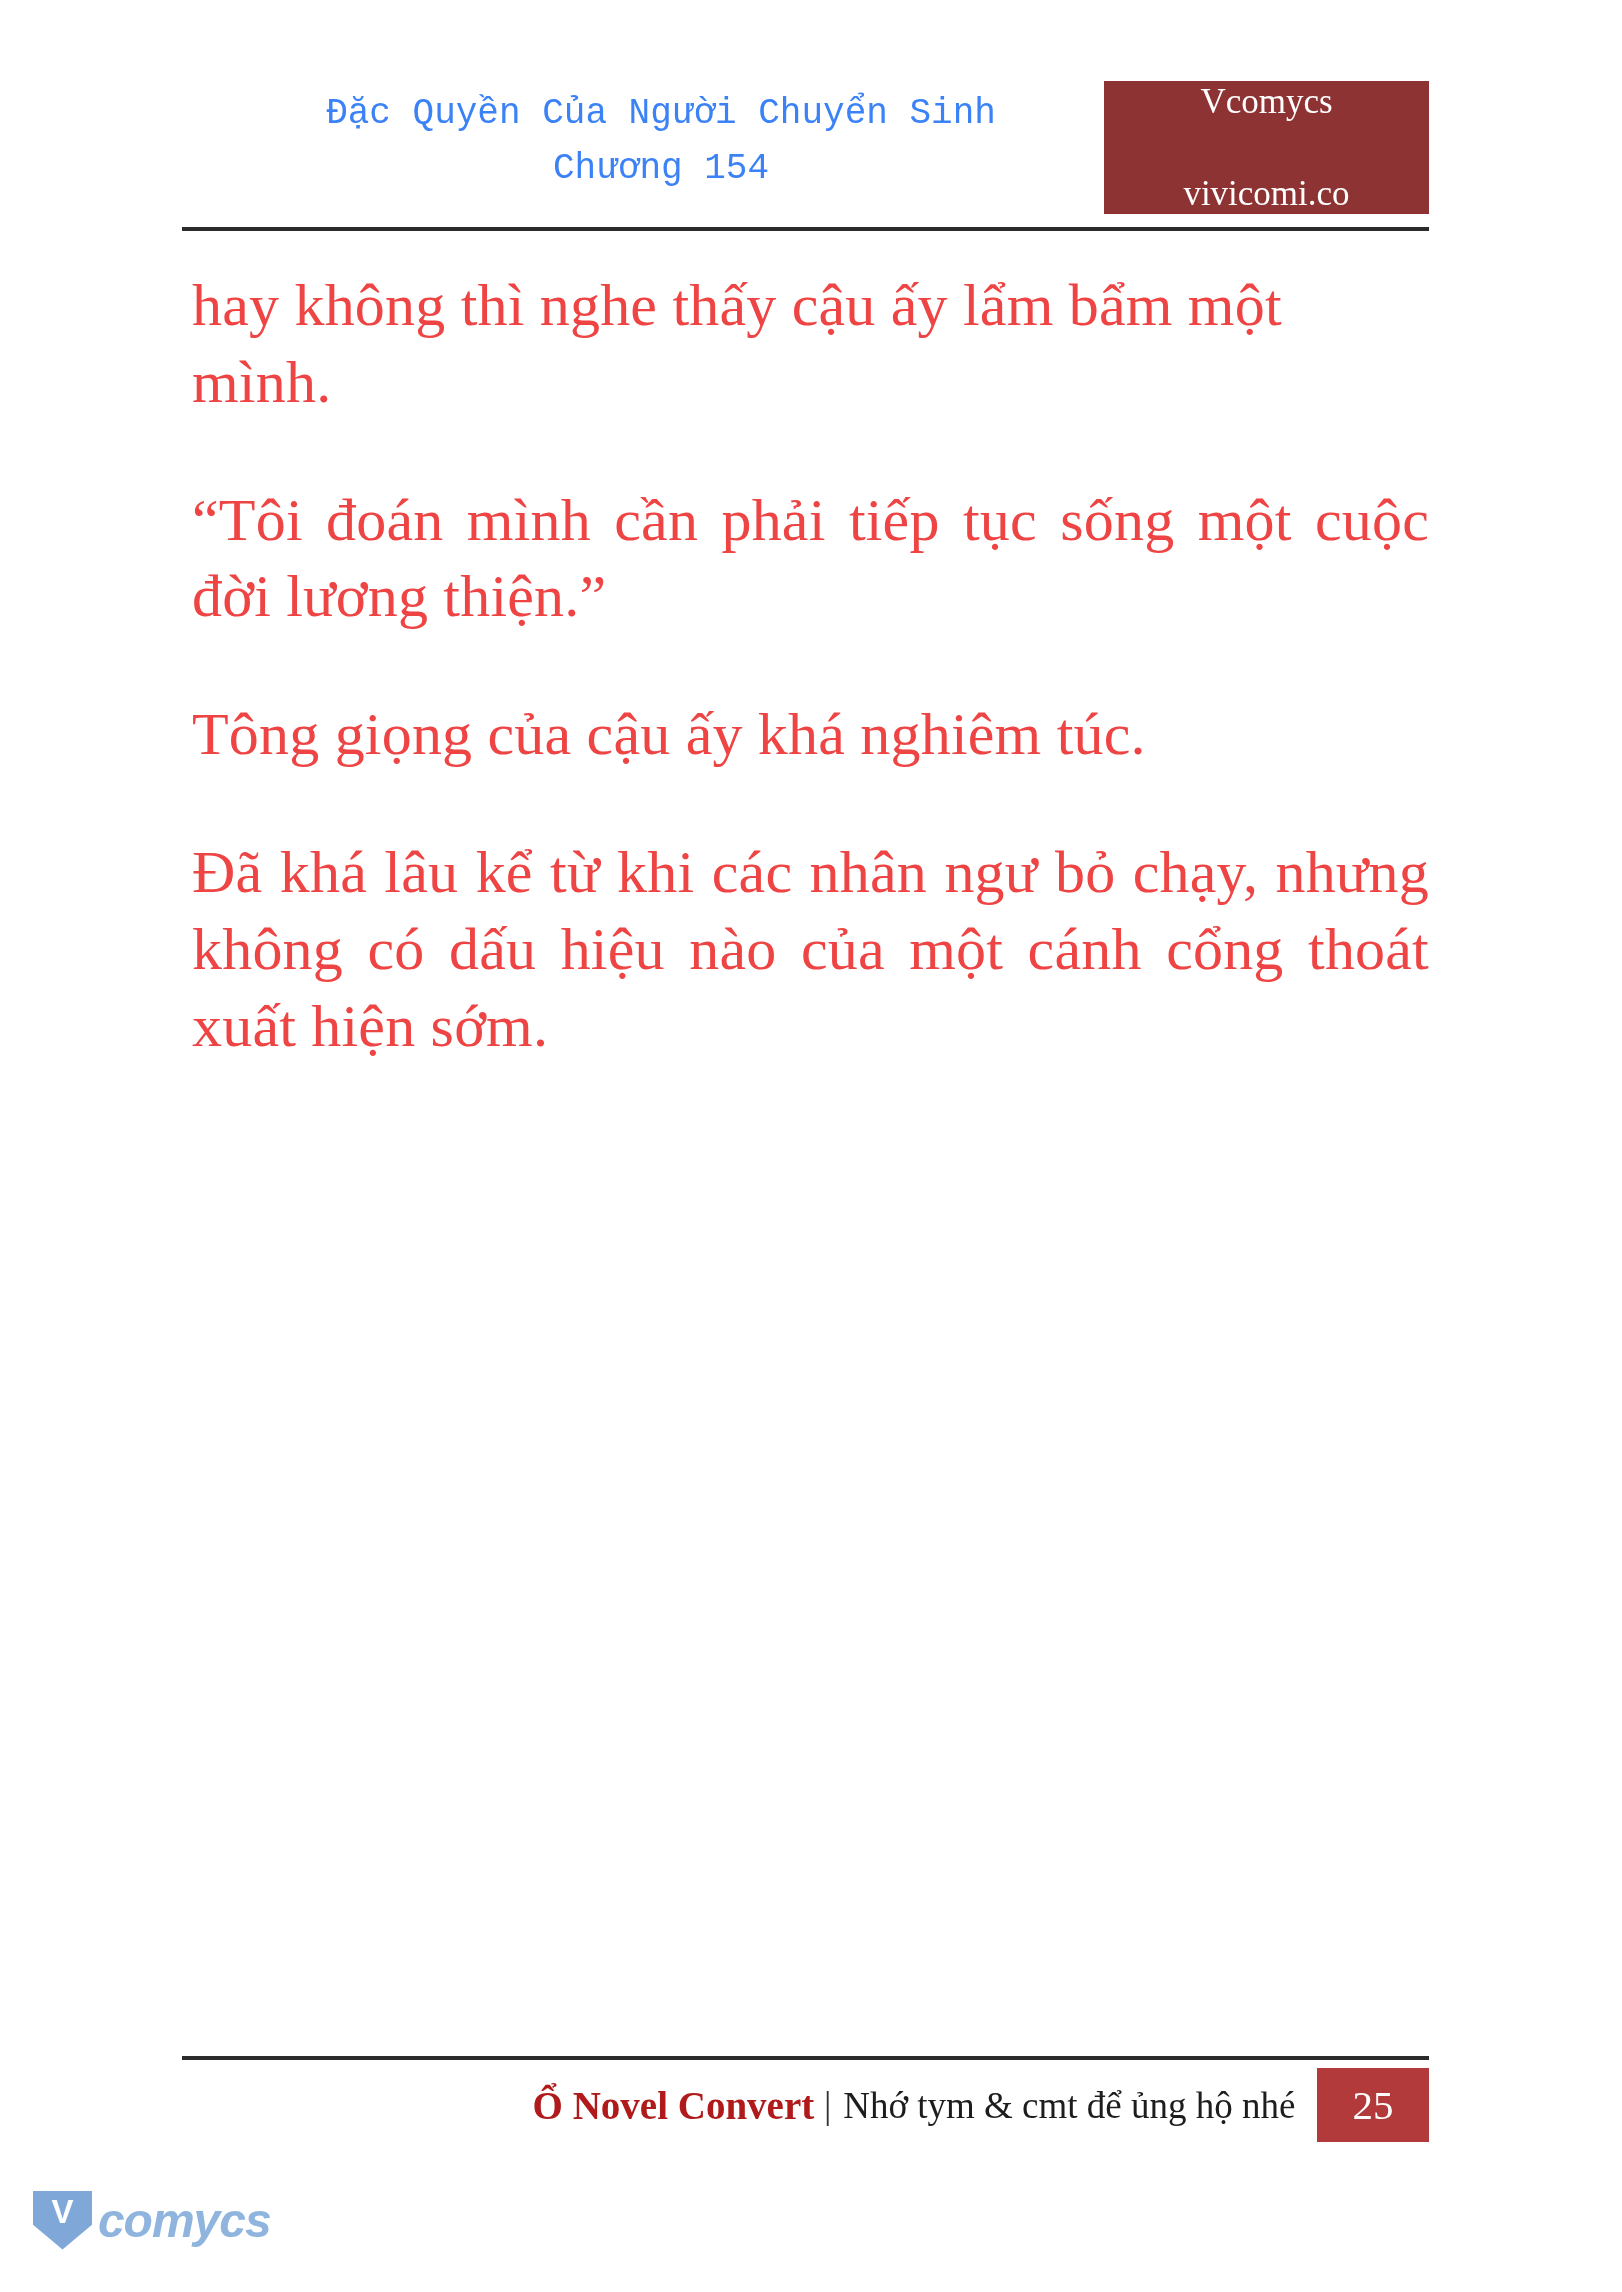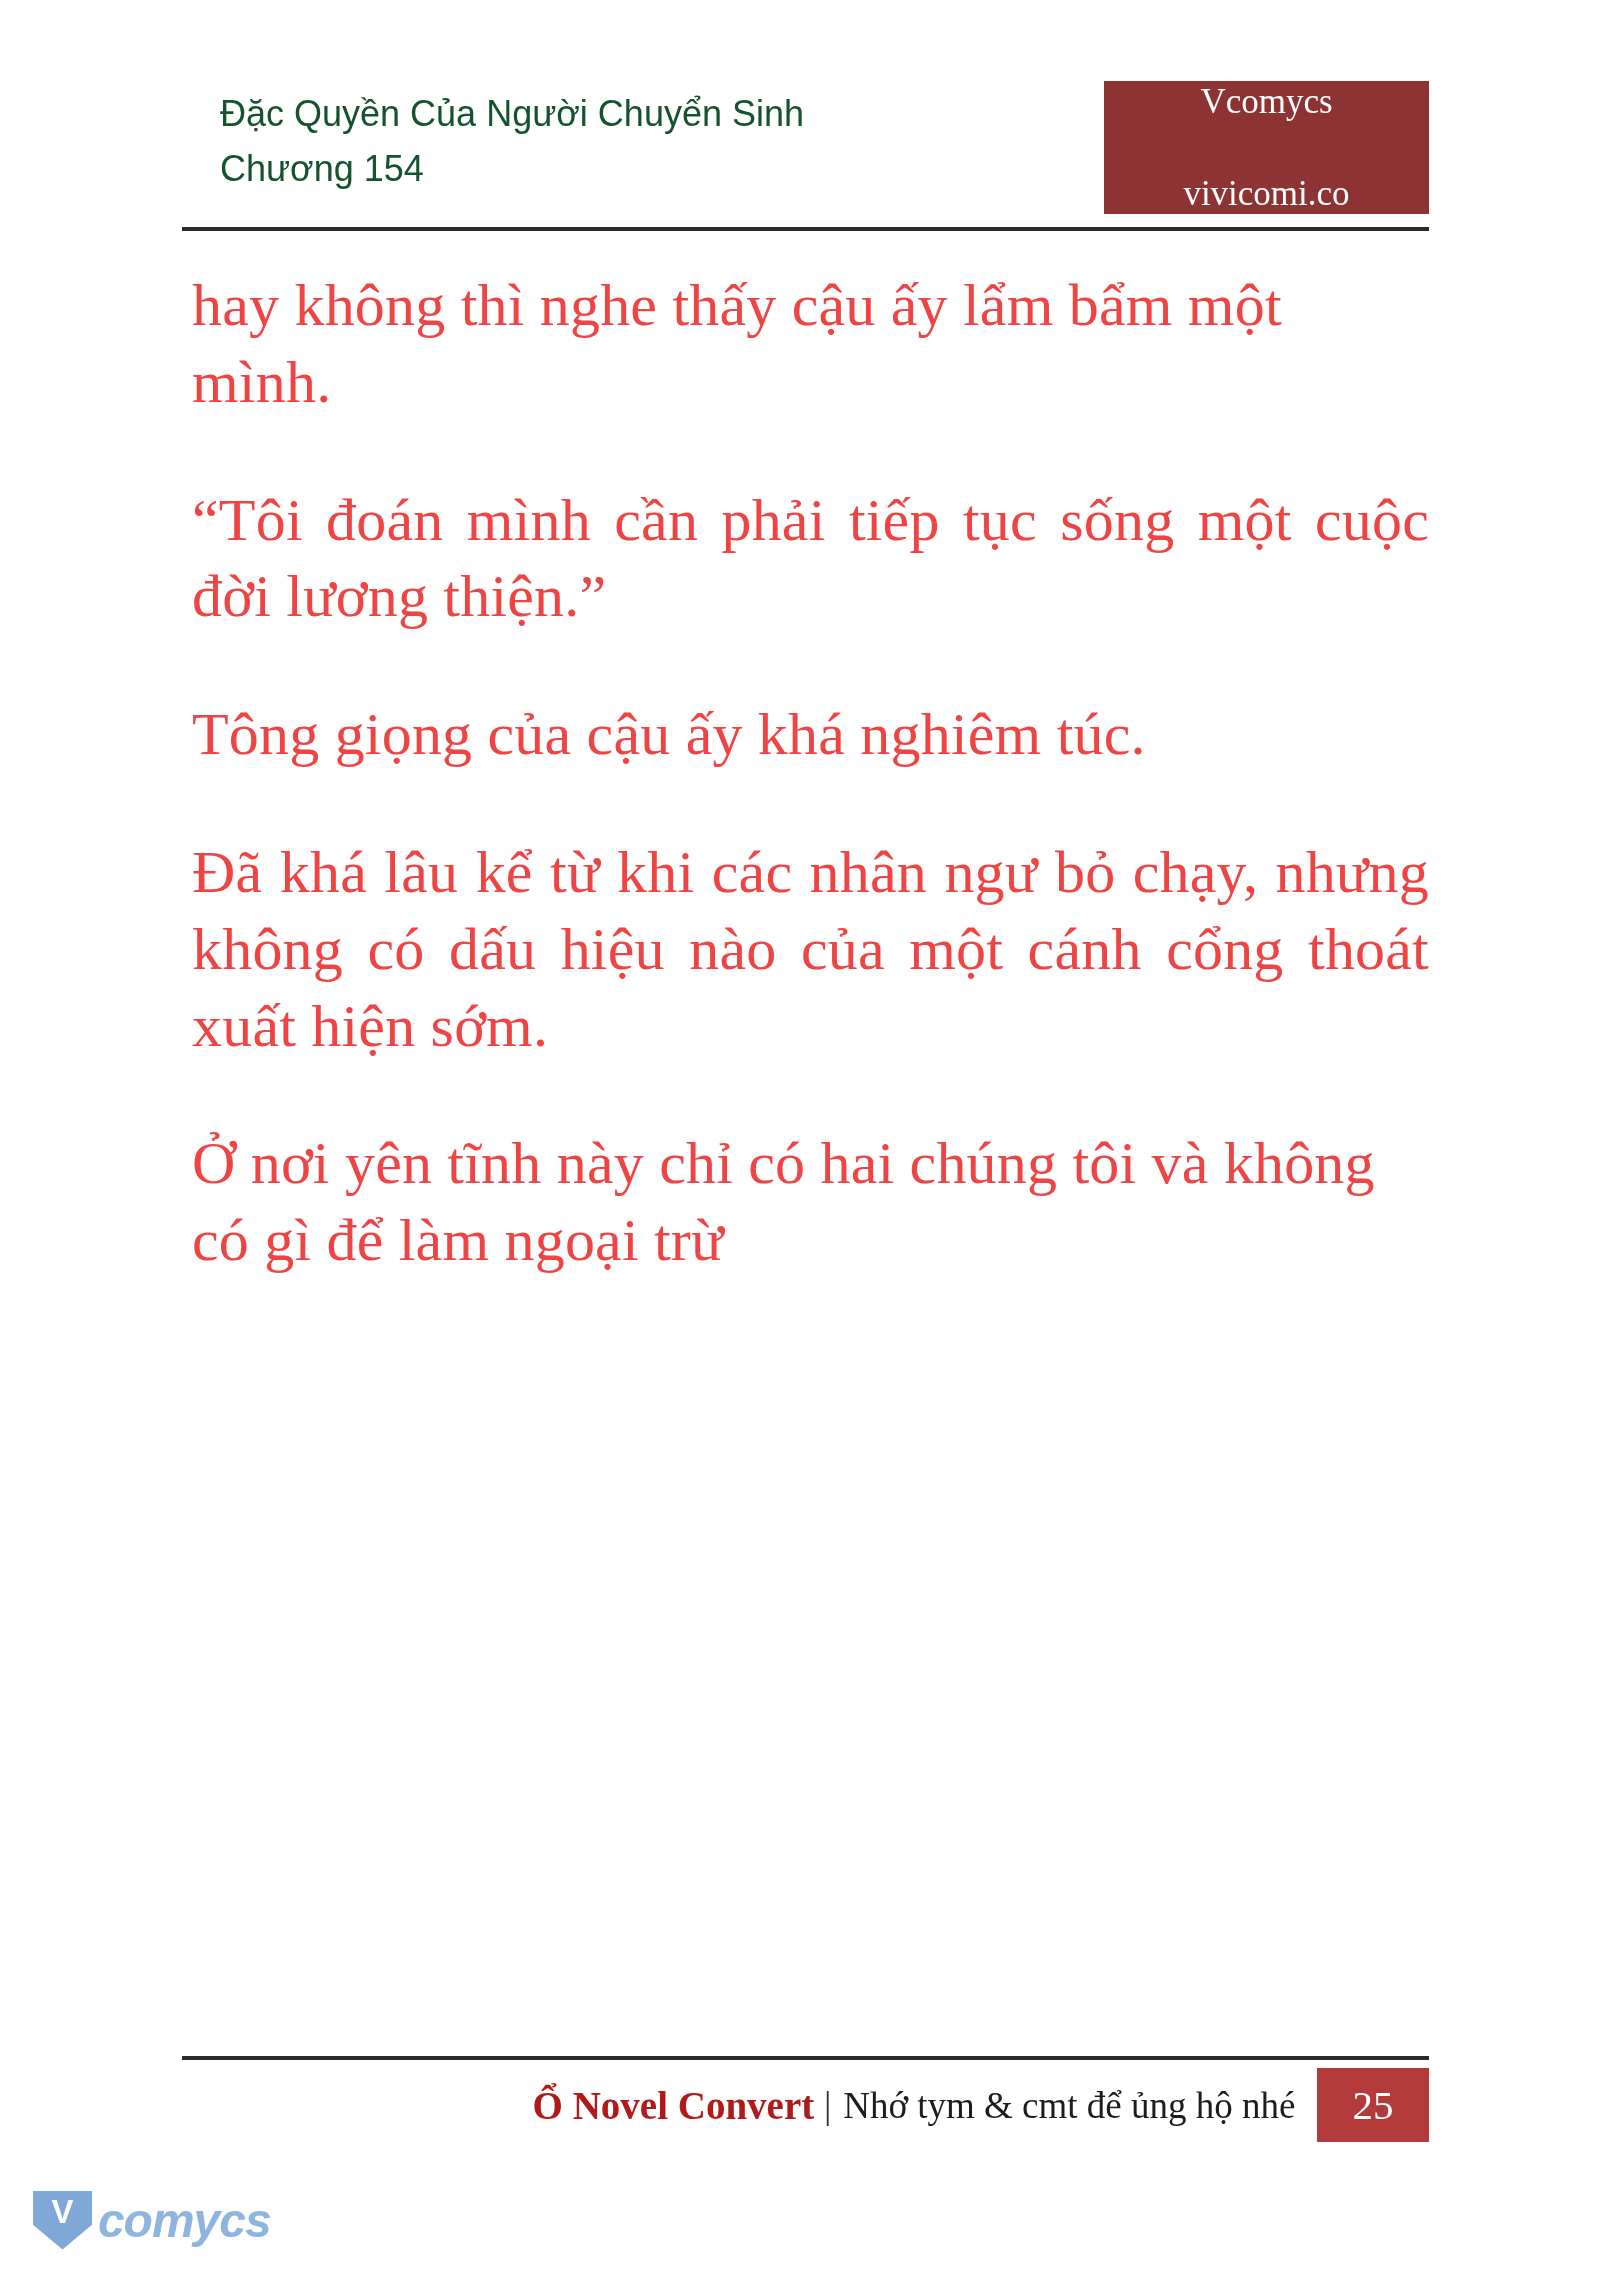--- a/index.html
+++ b/index.html
@@ -26,25 +26,25 @@
     left: 182px;
     top: 86px;
     width: 1247px;
     height: 147px;
   }
   .header-title {
     position: absolute;
     right: 327px;
     top: 0;
     width: 882px;
-    text-align: left;
-    font-family: Liberation Sans, sans-serif;
+    text-align: center;
+    font-family: Liberation Mono, monospace;
     font-size: 36px;
     line-height: 55px;
-    color: #14532d;
+    color: #3b82f6;
     white-space: pre-line;
   }
   .header-badge {
     position: absolute;
     right: 0px;
     top: -4.9px;
     width: 325px;
     height: 133px;
     background: #8e3333;
     color: #ffffff;
@@ -199,21 +199,20 @@
       <span class="b2">vivicomi.co</span>
     </div>
   </div>
   <div class="header-rule"></div>
 
   <div class="content">
     <p class="para nojust">hay không thì nghe thấy cậu ấy lẩm bẩm một mình.</p>
     <p class="para">“Tôi đoán mình cần phải tiếp tục sống một cuộc đời lương thiện.”</p>
     <p class="para nojust">Tông giọng của cậu ấy khá nghiêm túc.</p>
     <p class="para">Đã khá lâu kể từ khi các nhân ngư bỏ chạy, nhưng không có dấu hiệu nào của một cánh cổng thoát xuất hiện sớm.</p>
-    <p class="para last nojust">Ở nơi yên tĩnh này chỉ có hai chúng tôi và không có gì để làm ngoại trừ</p>
   </div>
 
   <div class="footer-rule"></div>
   <div class="footer">
     <div class="footer-inner">
       <span class="footer-brand">Ổ Novel Convert</span>
       <span class="footer-sep">|</span>
       <span class="footer-note">Nhớ tym &amp; cmt để ủng hộ nhé</span>
       <span class="footer-page">25</span>
     </div>

